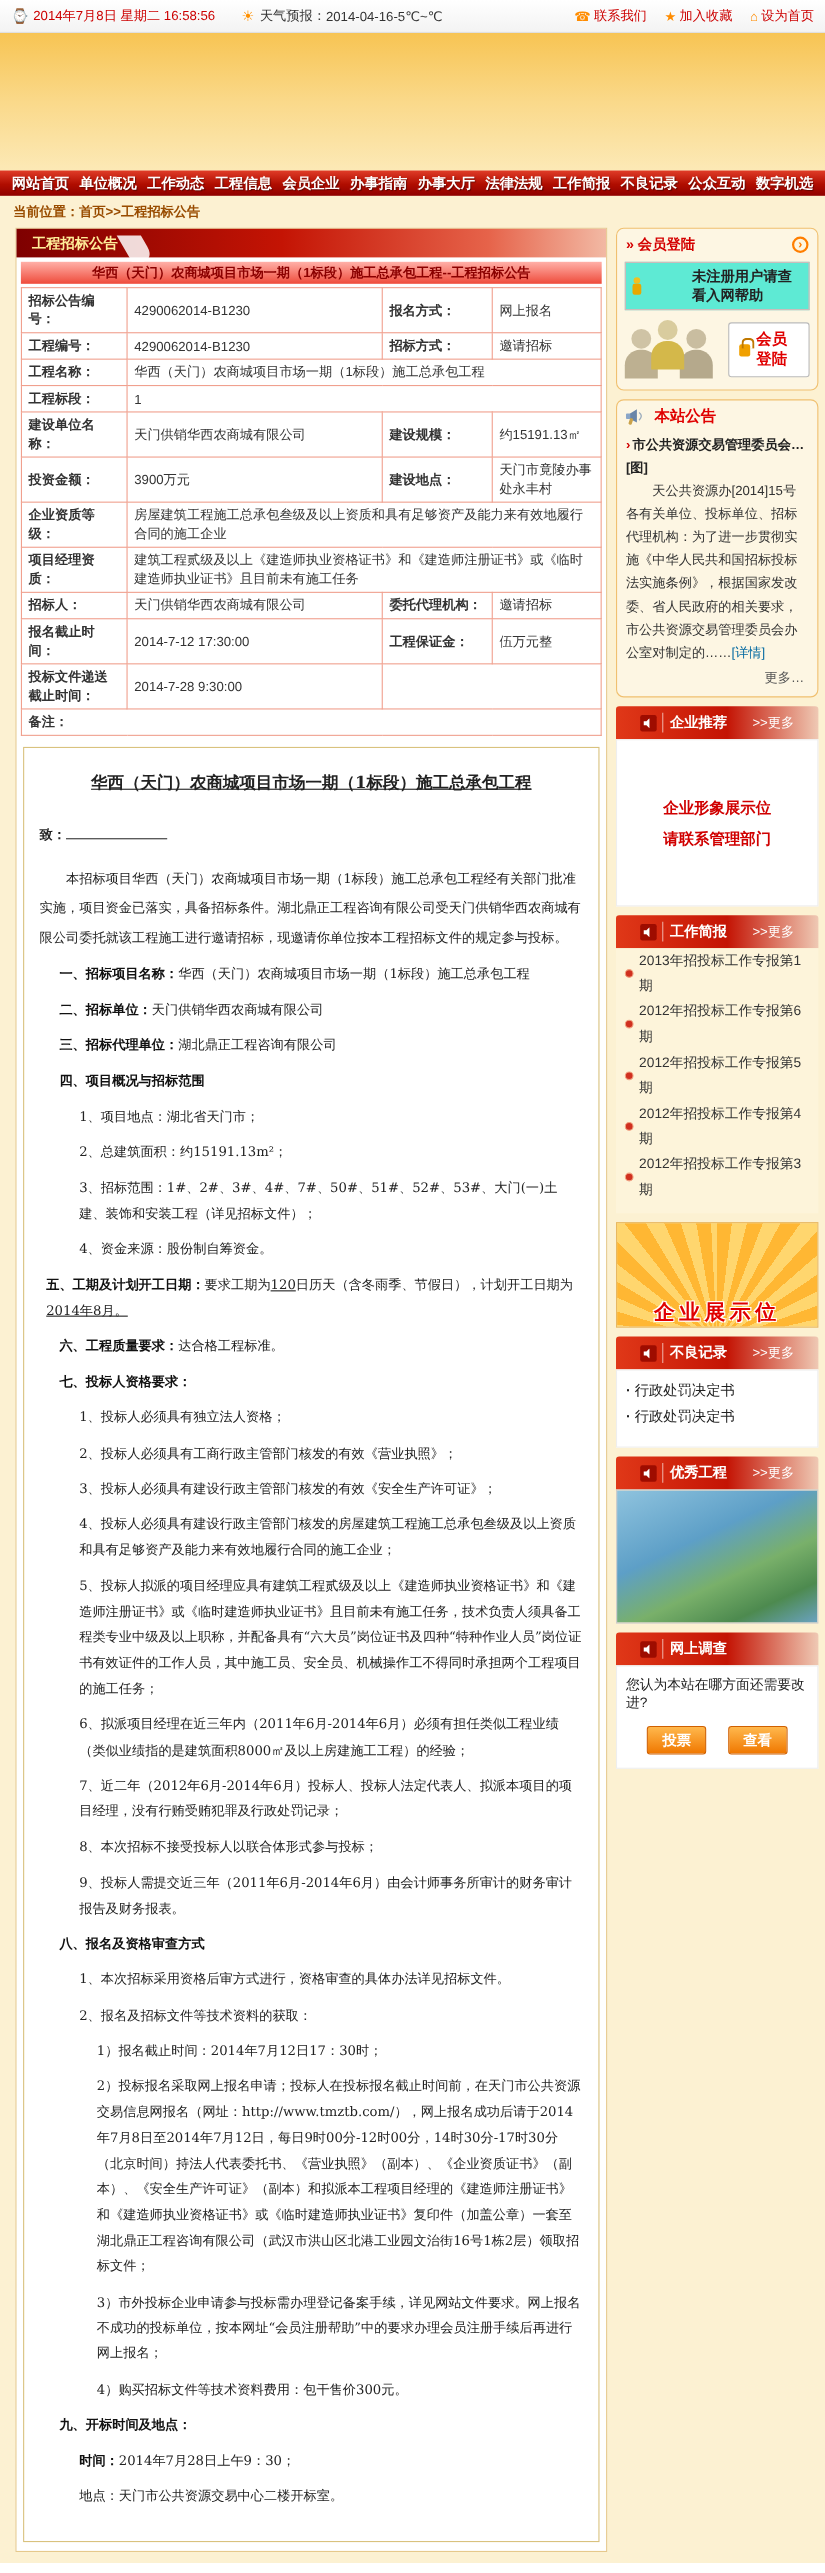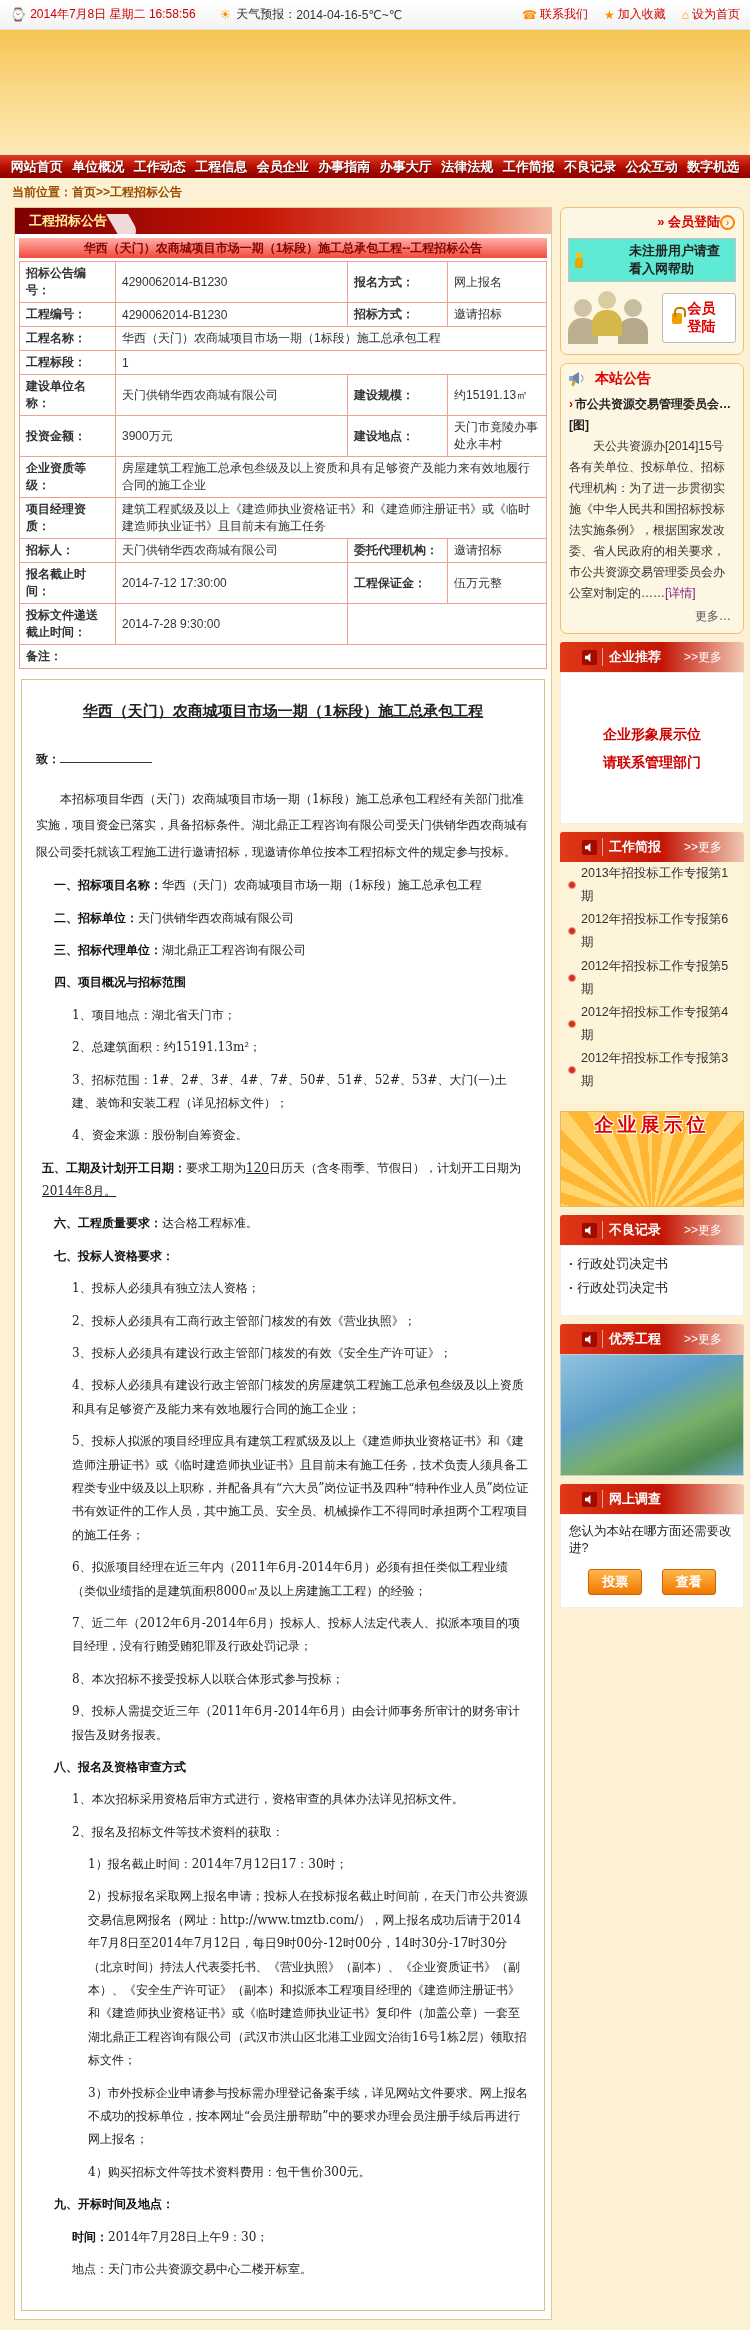--- a/index.html
+++ b/index.html
@@ -64,21 +64,21 @@
   .para { line-height:1.95; margin:9px 0; }
   .para b { color:#111; }
   .indent0 { padding-left:6px; }
   .indent1 { padding-left:18px; }
   .indent2 { padding-left:36px; }
   .indent3 { padding-left:52px; }
   .u { text-decoration:underline; }
 
   
   .sbox { background:#fdf6e3; border:1px solid #f0c070; border-radius:7px; margin-bottom:8px; overflow:hidden; }
-  .login-hd { display:flex; align-items:center; justify-content:flex-end; padding:5px 8px 3px; }
+  .login-hd { display:flex; align-items:center; justify-content:space-between; padding:5px 8px 3px; }
   .login-hd .t { color:#d40000; font-weight:bold; font-size:13px; }
   .circ-arrow { width:15px; height:15px; border:2px solid #ff7e00; border-radius:50%; color:#ff7e00;
                 font-weight:bold; font-size:11px; line-height:11px; text-align:center; cursor:pointer; }
   .help-box { margin:4px 7px; background:#5eead4; border:1px solid #d8b8b8; padding:3px 5px; display:flex;
               align-items:center; font-size:13px; font-weight:bold; color:#222;gap:40px; }
   .help-man { width:10px; height:16px; position:relative; margin-right:5px; flex:none; }
   .help-man::before { content:""; position:absolute; top:0; left:2px; width:6px; height:6px; border-radius:50%; background:#f0c020; }
   .help-man::after { content:""; position:absolute; top:6px; left:1px; width:8px; height:10px; border-radius:2px; background:#e8a800; }
   .login-body { display:flex; align-items:center; padding:6px 7px 10px; }
   .people { width:86px; height:52px; position:relative; flex:none; }
@@ -94,38 +94,38 @@
   .lock::before { content:""; position:absolute; top:-6px; left:2px; width:8px; height:8px;
                   border:2px solid #c07800; border-bottom:none; border-radius:5px 5px 0 0; }
   .login-btn .t { color:#e00000; font-weight:bold; font-size:14px; }
 
   .notice-hd { display:flex; align-items:center; padding:6px 8px 4px; }
   .notice-hd .t { color:#e00000; font-weight:bold; font-size:14px; margin-left:6px; }
   .notice-body { padding:2px 8px 6px; font-size:12px; color:#333; line-height:1.75; }
   .notice-link { font-weight:bold; color:#222; cursor:pointer; }
   .notice-link .gt { color:#d00000; margin-right:2px; }
   .notice-txt { text-indent:2em; }
-  .detail { color:#701a75; cursor:pointer; }
+  .detail { color:#0369a1; cursor:pointer; }
   .more-r { text-align:right; color:#555; cursor:pointer; padding:2px 4px 0; }
 
   .side-sec { margin-bottom:8px; }
   .side-hd { height:30px; background:linear-gradient(90deg,#e03818,#c41404 55%,#efc9b4);
              display:flex; align-items:center; padding:0 22px; border-radius:3px 3px 0 0; }
   .spk { width:15px; height:15px; background:#9e0c00; border-radius:2px; display:flex; align-items:center;
          justify-content:center; margin-right:5px; flex:none; }
   .side-hd .t { color:#fff; font-weight:bold; font-size:13px; border-left:1px solid rgba(255,255,255,.6); padding-left:6px; }
   .side-hd .more { margin-left:auto; color:#fff; font-size:12px; cursor:pointer; }
   .recommend-body { background:#fff; border:1px solid #eee; height:152px; display:flex; flex-direction:column;
                     align-items:center; justify-content:center; }
   .recommend-body div { color:#d00000; font-weight:bold; font-size:14px; line-height:2; }
   .brief-list { background:#fdf4da; padding:0 4px 10px 8px; list-style:none; }
   .brief-list li { font-size:12.5px; color:#333; line-height:1.85; cursor:pointer; display:flex; align-items:center; }
   .brief-list li::before { content:""; width:6px; height:6px; border-radius:50%; background:#d03020;
                            border:1px solid #f0a080; margin-right:5px; flex:none; }
-  .sun-banner { height:96px; border:1px solid #e8b860; display:flex; align-items:flex-start; justify-content:center;
+  .sun-banner { height:96px; border:1px solid #e8b860; display:flex; align-items:flex-end; justify-content:center;
         background:repeating-conic-gradient(from 0deg at 50% 115%, #ffb733 0deg 7deg, #ffd66e 7deg 14deg); margin-bottom:8px; }
   .sun-banner .t { color:#e00000; font-weight:bold; font-size:19px; letter-spacing:4px;
         text-shadow:-1px -1px 0 #fff,1px -1px 0 #fff,-1px 1px 0 #fff,1px 1px 0 #fff; }
   .bad-list { background:#fff; border:1px solid #eee; padding:6px 8px 16px; list-style:none; min-height:62px; }
   .bad-list li { font-size:13px; color:#222; line-height:1.8; cursor:pointer; }
   .bad-list li::before { content:"· "; font-weight:bold; }
   .photo { height:122px; border:1px solid #ccc;
            background:linear-gradient(155deg,#8fc3de 0%,#5d9fc7 38%,#79b06a 62%,#4d8a4f 82%,#6aa2c0 100%); }
   .survey-body { background:#fff; border:1px solid #eee; padding:8px 8px 12px; font-size:12.5px; color:#222; }
   .survey-q { margin-bottom:6px; }

